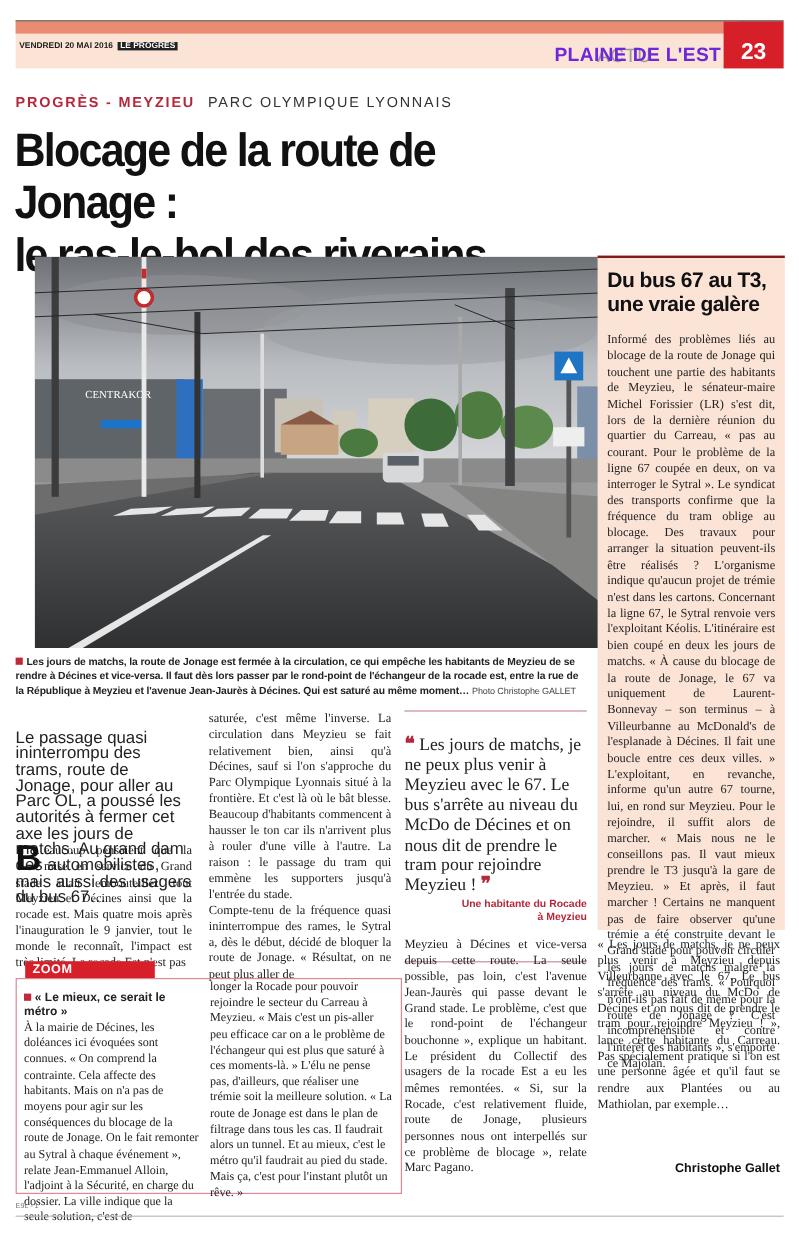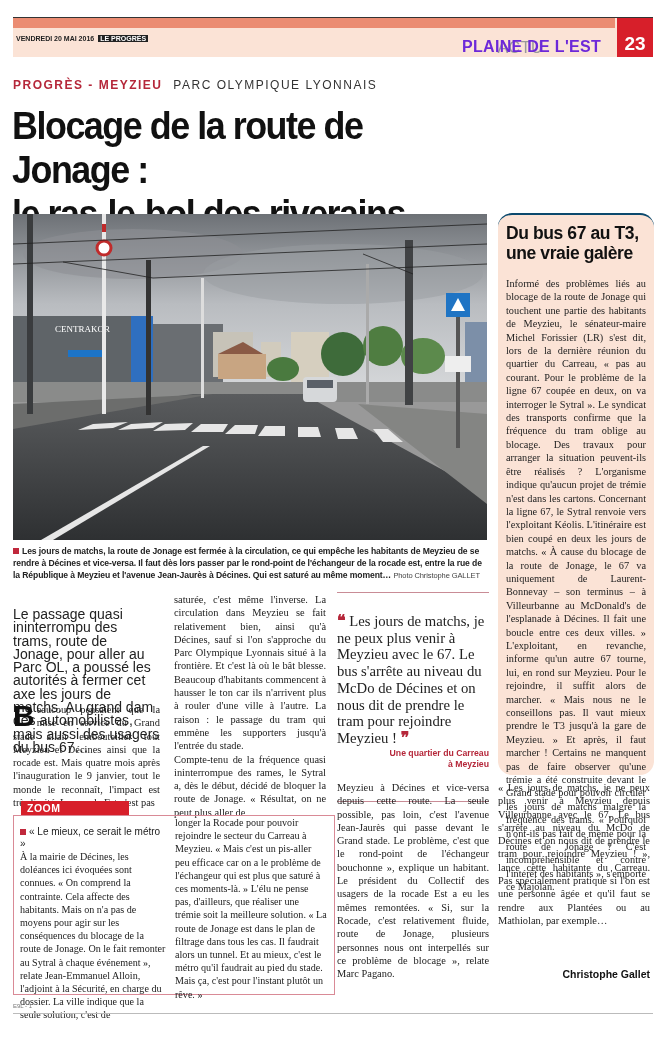--- a/index.html
+++ b/index.html
@@ -7,55 +7,55 @@
   .sans{font-family:"Liberation Sans",sans-serif;}
   .cond{font-family:"Liberation Sans",sans-serif;}
 
   
   .hdr{position:absolute;left:13px;top:17px;width:640px;height:39px;background:#fbe3d6;border-top:1px solid #333;}
   .hdr-band{position:absolute;left:0;top:0;width:602px;height:10px;background:#eb8c72;}
   .hdr-date{position:absolute;left:3px;top:17px;font-size:7px;font-weight:bold;letter-spacing:0;color:#222;}
   .hdr-date .brand{background:#222;color:#fff;padding:0 2px;margin-left:2px;}
   .hdr-actu{position:absolute;right:110px;top:21px;font-size:16px;color:#9a9a9a;letter-spacing:0.5px;}
   .hdr-section{position:absolute;right:52px;top:20px;font-size:16px;font-weight:bold;color:#6d28d9;letter-spacing:0.3px;}
-  .hdr-page{position:absolute;right:0;top:0;width:36px;height:39px;background:#d71f2a;color:#fff;font-size:19px;font-weight:bold;text-align:center;line-height:52px;}
+  .hdr-page{position:absolute;right:0;top:0;width:50px;height:39px;background:#d71f2a;color:#fff;font-size:19px;font-weight:bold;text-align:center;line-height:52px;}
 
   .kicker{position:absolute;left:13px;top:78px;font-size:12px;letter-spacing:1.5px;}
   .kicker .loc{color:#b5273a;font-weight:bold;}
   .kicker .topic{color:#333;margin-left:6px;}
 
   .title{position:absolute;left:12px;top:104px;width:500px;font-family:"Liberation Sans",sans-serif;font-weight:bold;font-size:39px;line-height:44px;letter-spacing:-1.6px;color:#111;transform:scaleX(0.92);transform-origin:left top;}
 
   
-  .photo{position:absolute;left:13px;top:214px;width:474px;height:326px;overflow:hidden;background:#999;}
+  .photo{position:absolute;left:29px;top:214px;width:474px;height:326px;overflow:hidden;background:#999;}
   .caption{position:absolute;left:13px;top:545px;width:474px;font-family:"Liberation Sans",sans-serif;font-size:8.6px;line-height:12px;color:#222;font-weight:bold;letter-spacing:-0.1px;}
   .caption .sq{display:inline-block;width:6px;height:6px;background:#c0283c;margin-right:3px;}
   .caption .credit{font-weight:normal;font-size:7.5px;color:#444;}
 
   
-  .side{position:absolute;left:498px;top:213px;width:156px;height:560px;background:#fbe3d6;border-top:2px solid #0c4a6e;border-radius:14px;}
+  .side{position:absolute;left:498px;top:213px;width:156px;height:560px;background:#fbe3d6;border-top:2px solid #7f1d1d;}
   .side-title{margin:8px 8px 0 8px;font-family:"Liberation Sans",sans-serif;font-weight:bold;font-size:17.5px;line-height:20px;color:#111;letter-spacing:-0.4px;}
   .side-body{margin:14px 8px 0 8px;font-family:Liberation Serif, serif;font-size:10.3px;line-height:13.4px;text-align:justify;color:#222;hyphens:auto;}
 
   
   .col{position:absolute;font-family:"Liberation Serif",serif;font-size:10.4px;line-height:13.3px;text-align:justify;color:#222;}
   .lead{position:absolute;left:13px;top:593px;width:147px;font-family:"Liberation Sans",sans-serif;font-size:14px;line-height:13.3px;color:#222;margin-top:15px;}
   .dropcap{float:left;font-family:"Liberation Sans",sans-serif;font-weight:bold;font-size:30px;line-height:24px;margin:1px 2px 0 0;color:#111;}
 
   .quote{position:absolute;left:337px;top:592px;width:152px;border-top:1px solid #c98c96;border-bottom:1px solid #c98c96;padding:20px 0 20px 0;height:168px;}
   .quote-text{font-family:"Liberation Serif",serif;font-size:14.7px;line-height:16.7px;color:#222;}
   .quote-mark{color:#b5273a;font-weight:bold;font-size:16px;}
   .quote-src{font-family:"Liberation Sans",sans-serif;font-size:8.7px;font-weight:bold;color:#b5273a;text-align:right;line-height:11px;margin-top:1px;}
 
   
   .zoom-label{position:absolute;left:21px;top:801px;width:102px;height:14px;background:#d71f2a;color:#fff;font-family:"Liberation Sans",sans-serif;font-weight:bold;font-size:10.5px;line-height:14px;padding-left:6px;letter-spacing:0.5px;}
   .zoom-box{position:absolute;left:13px;top:815px;width:479px;height:178px;border:1px solid #d98a96;}
   .zoom-col1{position:absolute;left:6px;top:10px;width:147px;font-family:"Liberation Serif",serif;font-size:10.1px;line-height:13.2px;color:#222;}
   .zoom-col2{position:absolute;left:161px;top:0;width:152px;font-family:"Liberation Serif",serif;font-size:10.1px;line-height:13.2px;color:#222;}
-  .zoom-head{font-family:"Liberation Sans",sans-serif;font-weight:normal;font-size:10px;line-height:12px;}
+  .zoom-head{font-family:"Liberation Sans",sans-serif;font-weight:bold;font-size:10px;line-height:12px;}
   .zoom-head .sq{display:inline-block;width:6px;height:6px;background:#c0283c;margin-right:3px;}
 
   .byline{position:absolute;left:498px;top:968px;width:152px;text-align:right;font-family:"Liberation Sans",sans-serif;font-weight:bold;font-size:10.5px;color:#111;}
   .footer-line{position:absolute;left:13px;top:1013px;width:640px;border-top:1px solid #bbb;}
   .footer-left{position:absolute;left:13px;top:1003px;font-family:"Liberation Sans",sans-serif;font-size:6px;color:#777;}
   .footer-right{position:absolute;right:16px;top:1001px;font-family:"Liberation Sans",sans-serif;font-size:8px;color:#555;margin-top:40px;}
 </style>
 </head>
 <body>
 
@@ -181,21 +181,21 @@
   <div>Compte-tenu de la fréquence quasi ininterrompue des rames, le Sytral a, dès le début, décidé de bloquer la route de Jonage. « Résultat, on ne peut plus aller de</div>
 </div>
 
 <div class="quote">
   <div class="quote-text">
     <span class="quote-mark">❝</span>
     <span>Les jours de matchs, je ne peux plus venir à Meyzieu avec le 67. Le bus s'arrête au niveau du McDo de Décines et on nous dit de prendre le tram pour rejoindre Meyzieu !</span>
     <span class="quote-mark">❞</span>
   </div>
   <div class="quote-src">
-    <div>Une quartier du Carreau</div>
+    <div>Une habitante du Rocade</div>
     <div>à Meyzieu</div>
   </div>
 </div>
 
 <div class="col" style="left:337px;top:781px;width:152px;">
   <div>Meyzieu à Décines et vice-versa depuis cette route. La seule possible, pas loin, c'est l'avenue Jean-Jaurès qui passe devant le Grand stade. Le problème, c'est que le rond-point de l'échangeur bouchonne », explique un habitant. Le président du Collectif des usagers de la rocade Est a eu les mêmes remontées. « Si, sur la Rocade, c'est relativement fluide, route de Jonage, plusieurs personnes nous ont interpellés sur ce problème de blocage », relate Marc Pagano.</div>
 </div>
 
 <div class="col" style="left:498px;top:781px;width:152px;">
   <div>« Les jours de matchs, je ne peux plus venir à Meyzieu depuis Villeurbanne avec le 67. Le bus s'arrête au niveau du McDo de Décines et on nous dit de prendre le tram pour rejoindre Meyzieu ! », lance cette habitante du Carreau. Pas spécialement pratique si l'on est une personne âgée et qu'il faut se rendre aux Plantées ou au Mathiolan, par exemple…</div>

